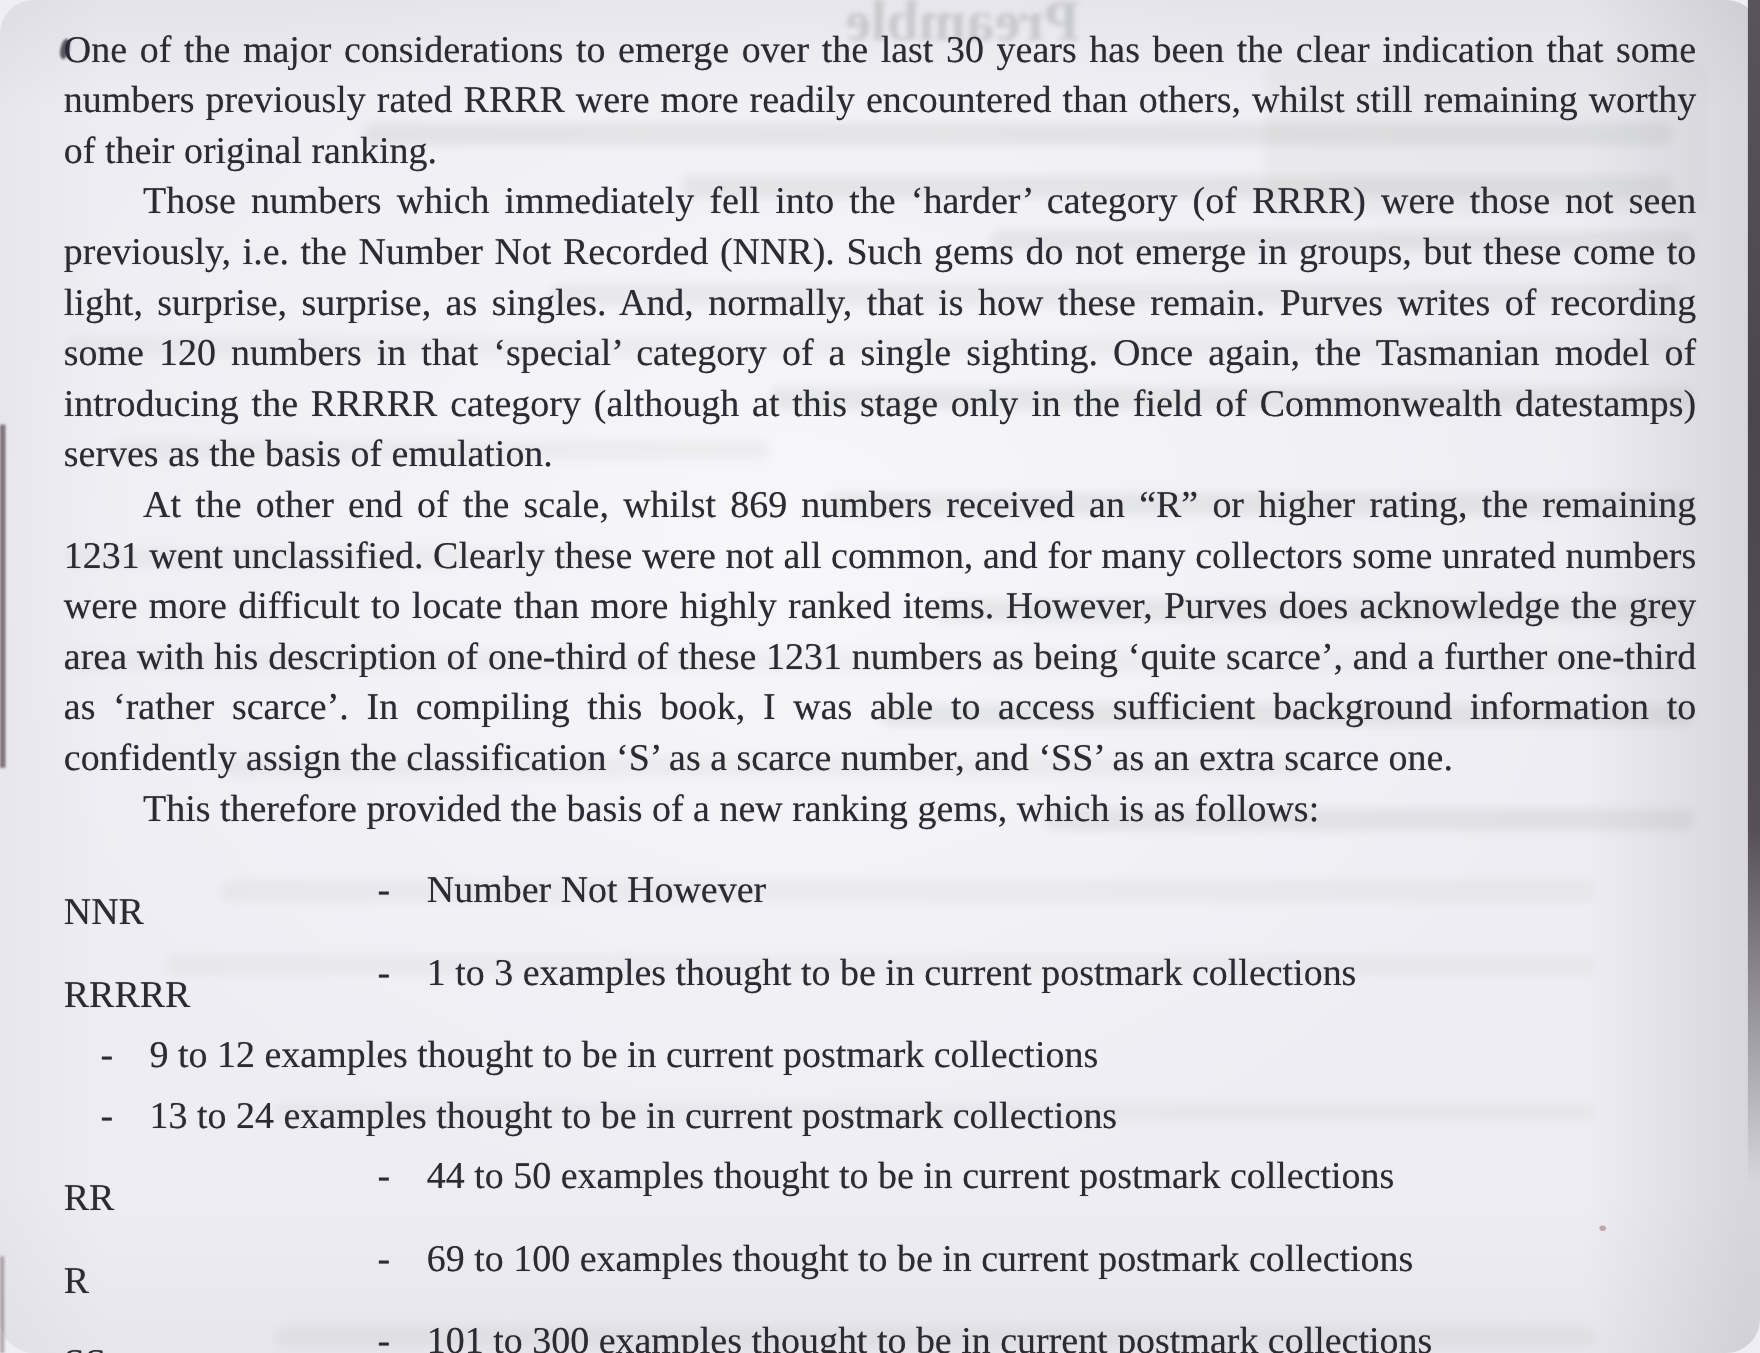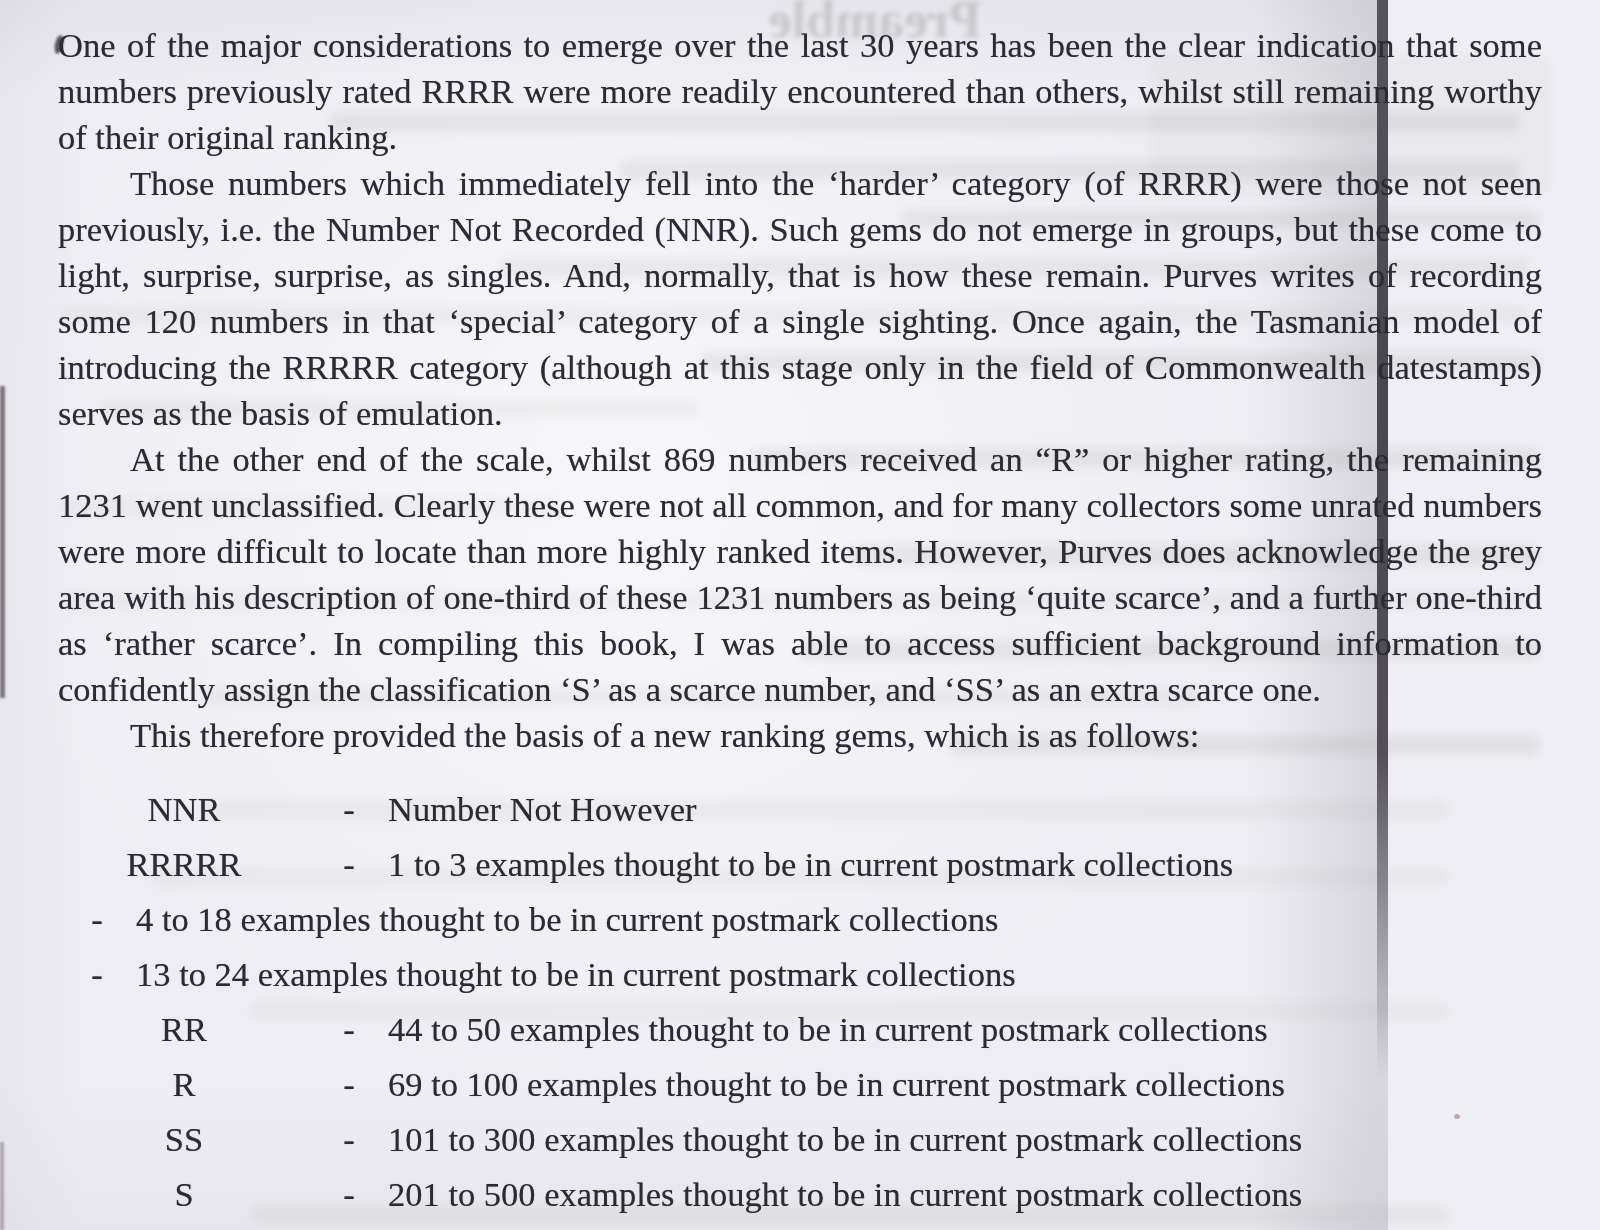--- a/index.html
+++ b/index.html
@@ -4,44 +4,45 @@
 <style>
   html, body {
     margin: 0; padding: 0;
     width: 1600px; height: 1230px;
     overflow: hidden;
     background: #efeef4;
     font-family: "Liberation Serif", "DejaVu Serif", serif;
   }
   .page {
     position: relative;
-    width: 1388px; height: 1230px;
+    width: 1600px; height: 1230px;
     background:
       radial-gradient(ellipse at 45% 40%, rgba(255,255,255,0.55) 0%, rgba(255,255,255,0) 60%),
       linear-gradient(to right, rgba(120,118,130,0.06) 0%, rgba(255,255,255,0) 6%, rgba(255,255,255,0) 90%, rgba(100,98,112,0.16) 99%),
       linear-gradient(to bottom, rgba(140,138,152,0.10) 0%, rgba(255,255,255,0) 8%, rgba(255,255,255,0) 88%, rgba(150,148,160,0.08) 100%),
       #eeedf3;
+    border-radius: 31px;
   }
   
   .text-block {
     position: absolute;
     left: 58px; top: 22px;
     width: 1484px;
     color: #2b2b33;
     font-size: 34.5px;
     line-height: 46px;
     text-align: justify;
     text-shadow: 0 0 0.7px rgba(40,40,52,0.55);
   }
   .text-block p { margin: 0; text-indent: 72px; }
   .text-block p.first { text-indent: 0; }
   
   .rank-list { margin-top: 24px; }
   .rank-row { display: flex; line-height: 55px; text-align: left; }
-  .rank-code { width: 252px; text-align: center; white-space: nowrap; }
+  .rank-code { width: 252px; text-align: left; white-space: nowrap; margin-top: 20px; }
   .rank-dash { width: 78px; text-align: center; }
   .rank-desc { flex: 1; white-space: nowrap; }
   
   .ghost-title {
     position: absolute;
     left: 640px; top: -10px; width: 470px;
     font-size: 52px; font-weight: bold;
     color: rgba(145,150,148,0.38);
     transform: scaleX(-1);
     filter: blur(2.5px);
@@ -130,21 +131,21 @@
         <span class="rank-dash">-</span>
         <span class="rank-desc">Number Not However</span>
       </div>
       <div class="rank-row">
         <span class="rank-code">RRRRR</span>
         <span class="rank-dash">-</span>
         <span class="rank-desc">1 to 3 examples thought to be in current postmark collections</span>
       </div>
       <div class="rank-row">
         <span class="rank-dash">-</span>
-        <span class="rank-desc">4 to 18 examples thought to be in current postmark collections</span>
+        <span class="rank-desc">9 to 12 examples thought to be in current postmark collections</span>
       </div>
       <div class="rank-row">
         <span class="rank-dash">-</span>
         <span class="rank-desc">13 to 24 examples thought to be in current postmark collections</span>
       </div>
       <div class="rank-row">
         <span class="rank-code">RR</span>
         <span class="rank-dash">-</span>
         <span class="rank-desc">44 to 50 examples thought to be in current postmark collections</span>
       </div>

